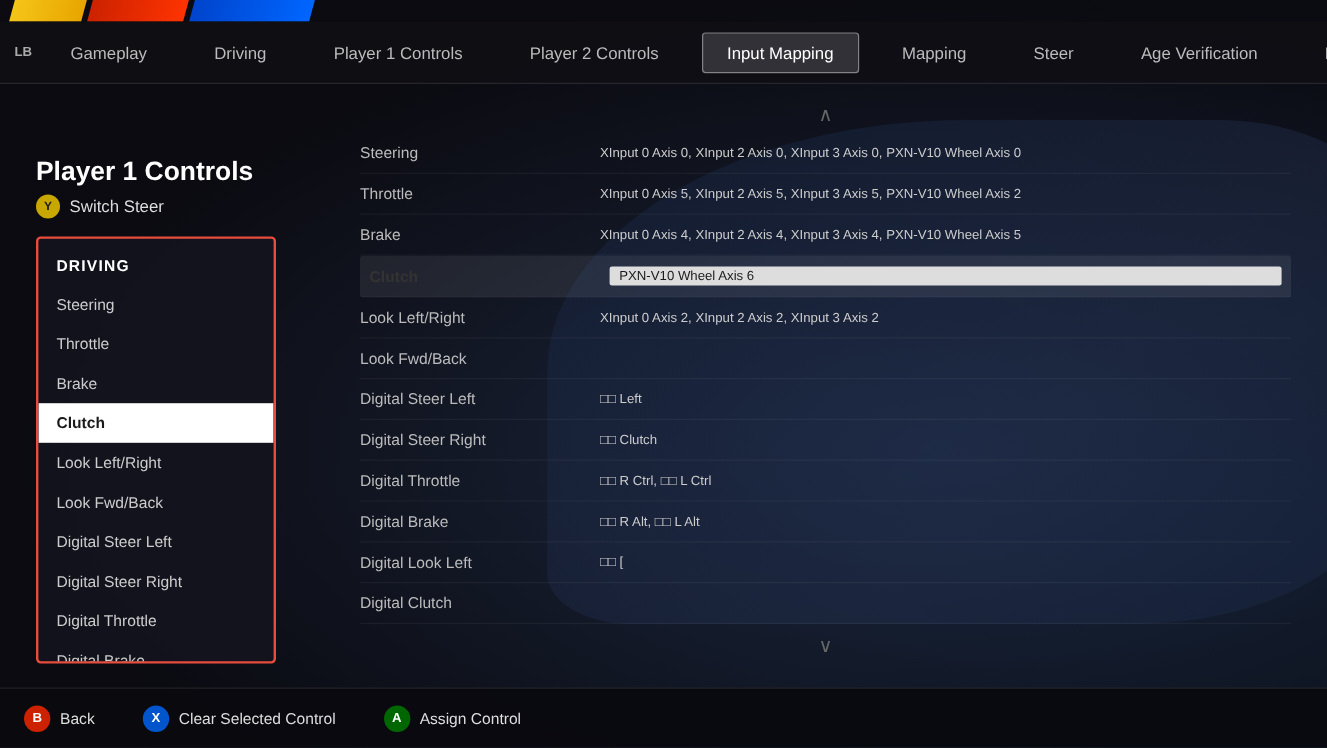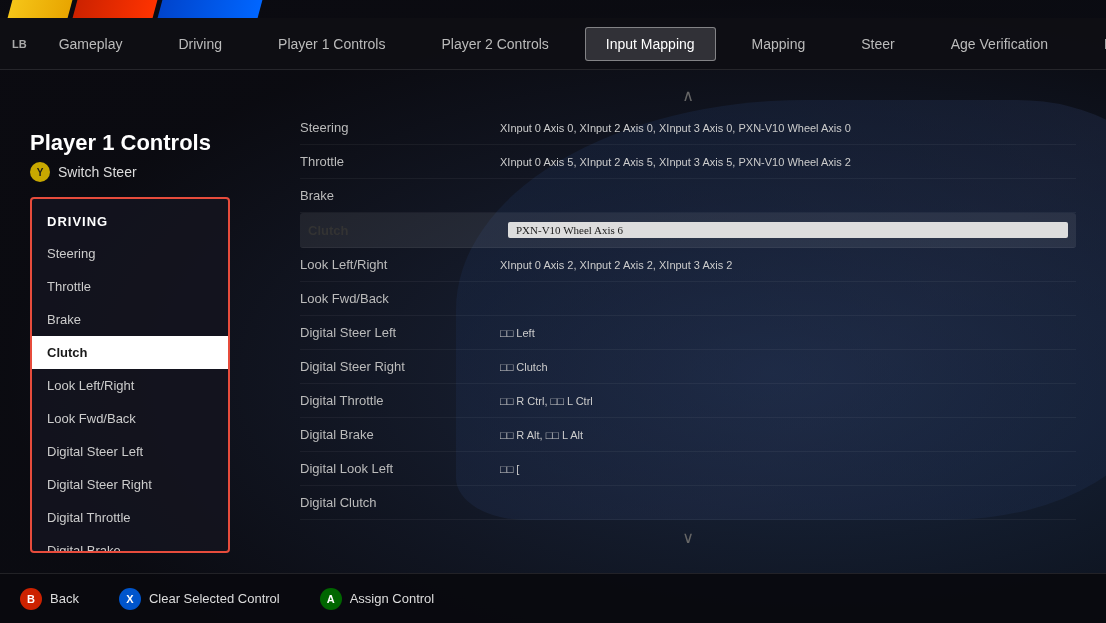--- a/index.html
+++ b/index.html
@@ -235,21 +235,20 @@
       flex: 1;
       font-size: 11px;
       color: #ccc;
     }
 
     .control-binding.highlighted-binding {
       color: #1a1a1a;
       background: #ddd;
       padding: 2px 8px;
       border-radius: 2px;
-      font-family: Liberation Serif, serif;
     }
 
     .scroll-down {
       text-align: center;
       padding: 5px;
       color: #888;
       font-size: 18px;
     }
 
     
@@ -361,20 +360,21 @@
         <span class="control-binding">XInput 0 Axis 0, XInput 2 Axis 0, XInput 3 Axis 0, PXN-V10 Wheel Axis 0</span>
       </div>
 
       <div class="control-row">
         <span class="control-name">Throttle</span>
         <span class="control-binding">XInput 0 Axis 5, XInput 2 Axis 5, XInput 3 Axis 5, PXN-V10 Wheel Axis 2</span>
       </div>
 
       <div class="control-row">
         <span class="control-name">Brake</span>
+        <span class="control-binding">XInput 0 Axis 4, XInput 2 Axis 4, XInput 3 Axis 4, PXN-V10 Wheel Axis 5</span>
       </div>
 
       <div class="control-row highlighted">
         <span class="control-name" style="color: #333; font-weight: bold;">Clutch</span>
         <span class="control-binding highlighted-binding">PXN-V10 Wheel Axis 6</span>
       </div>
 
       <div class="control-row">
         <span class="control-name">Look Left/Right</span>
         <span class="control-binding">XInput 0 Axis 2, XInput 2 Axis 2, XInput 3 Axis 2</span>

